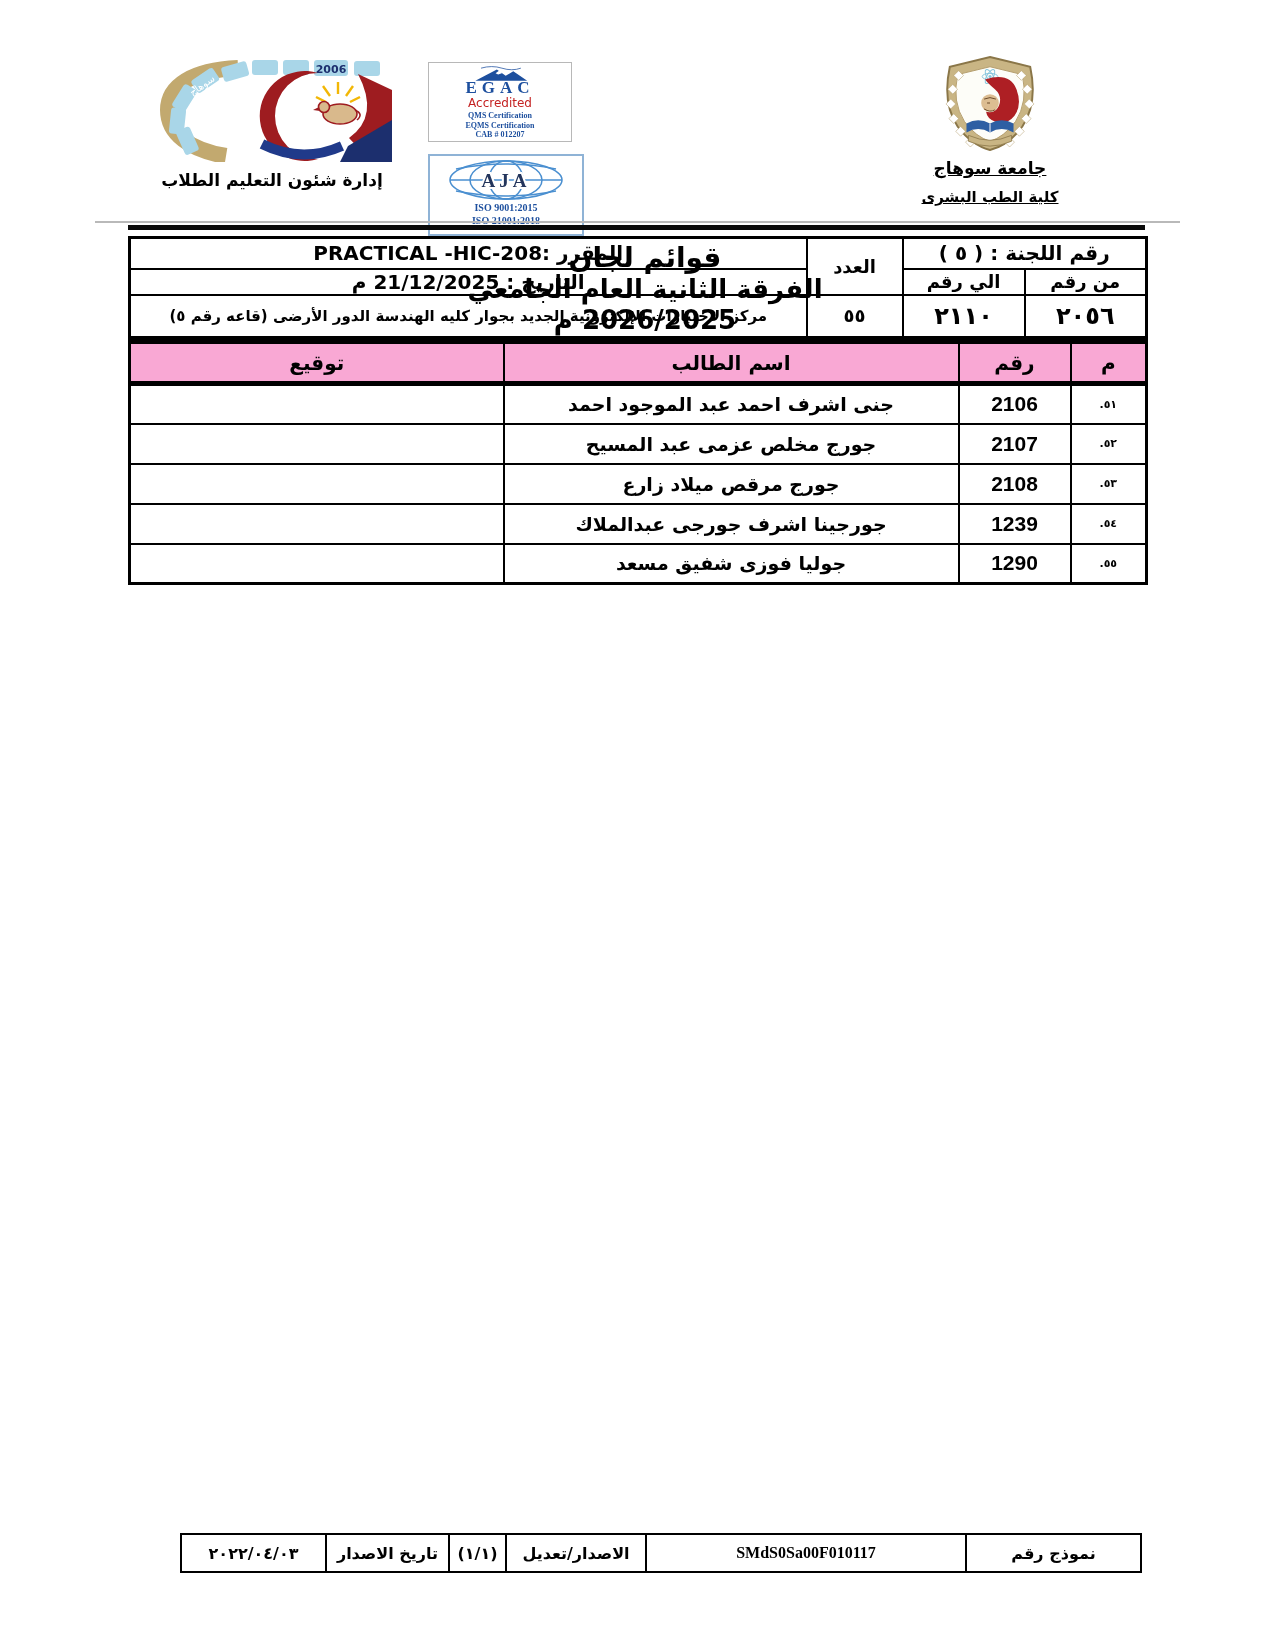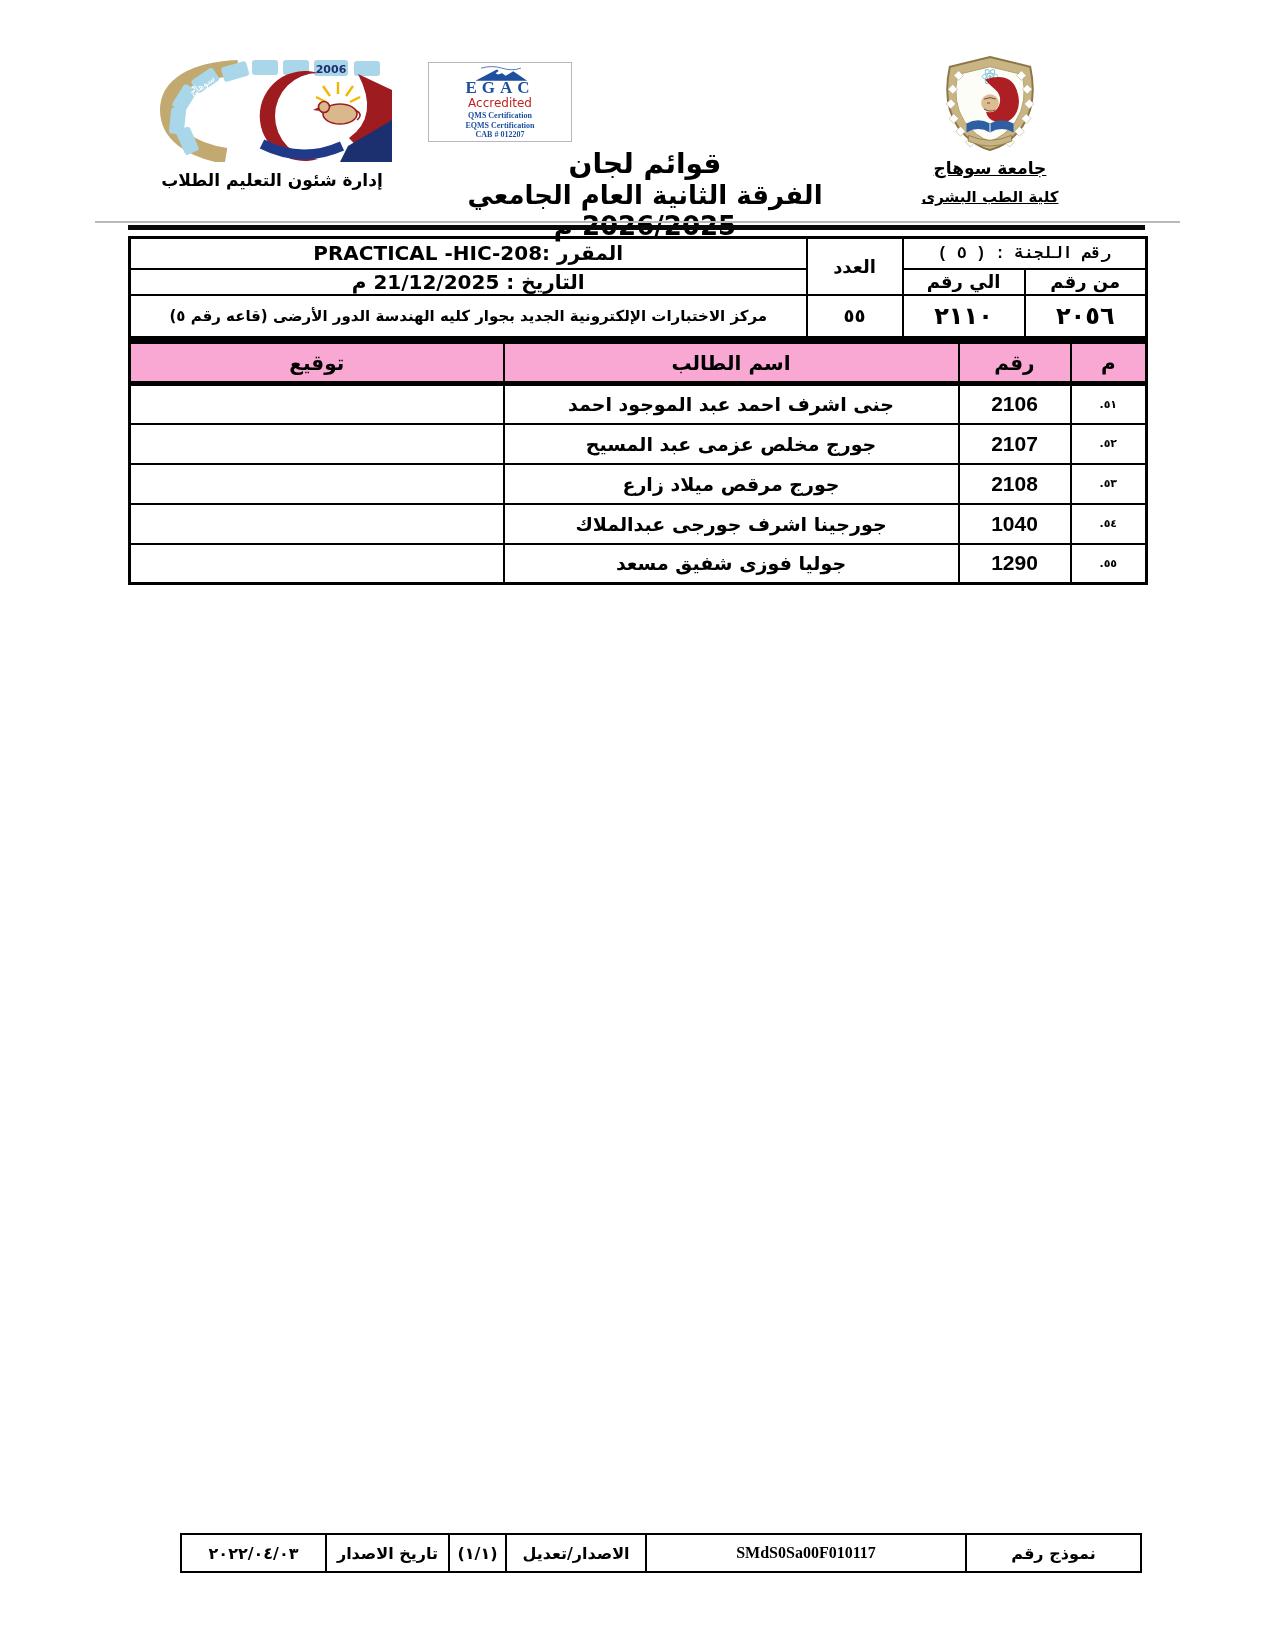--- a/index.html
+++ b/index.html
@@ -38,21 +38,21 @@
   td{overflow:hidden;white-space:nowrap;}
 
   .info-table{left:128px;top:236px;width:1017px;border:3px solid #000;border-bottom:4px solid #000;}
   .info-table td{border:2px solid #000;text-align:center;vertical-align:middle;font-weight:bold;padding:0 4px;}
   .info-r1{height:31px;}
   .info-r2{height:25px;}
   .info-r3{height:43px;}
   .cell-course{font-size:20px;}
   .cell-date{font-size:20px;}
   .cell-location{font-size:15px;}
-  .cell-committee{font-size:16px;font-family:Liberation Mono, monospace;}
+  .cell-committee{font-size:20px;}
   .cell-count-label{font-size:18px;}
   .cell-range-label{font-size:18px;}
   .cell-range-val{font-size:24px;}
   .cell-count-val{font-size:18px;}
 
   .students-table{left:128px;top:338px;width:1017px;border:3px solid #000;border-top:6px solid #000;}
   .students-table td{border:2px solid #000;text-align:center;vertical-align:middle;font-weight:bold;}
   .students-table thead td{background:#f9a8d4;border-bottom:5px solid #000;font-size:20px;height:35px;}
   .students-table tbody tr{height:40px;}
   .cell-name{font-size:19px;}
@@ -124,20 +124,35 @@
       <svg width="110" height="26" viewBox="0 0 110 26">
         <path d="M25,4 Q42,-1 58,4 T88,4" transform="translate(0,1)" stroke="#1d4f9e" stroke-width="1.2" fill="none"></path>
         <path d="M16,25 L50,7 L64,17 L76,10 L98,25 Z" fill="#1d4f9e"></path>
         <path d="M48,13 L56,7 L58,13 L52,15 Z" fill="#ffffff"></path>
       </svg>
       <div class="egac-title">EGAC</div>
       <div class="egac-accredited">Accredited</div>
       <div class="egac-line">QMS Certification</div>
       <div class="egac-line">EQMS Certification</div>
       <div class="egac-line">CAB # 012207</div>
+    </div>
+    <div class="aja-box">
+      <svg width="140" height="44" viewBox="0 0 140 44">
+        <g stroke="#4a8fd0" fill="none" stroke-width="1.5">
+          <ellipse cx="70" cy="22" rx="56" ry="19"></ellipse>
+          <ellipse cx="70" cy="22" rx="36" ry="19"></ellipse>
+          <ellipse cx="70" cy="22" rx="17" ry="19"></ellipse>
+          <line x1="14" y1="22" x2="126" y2="22"></line>
+          <path d="M20,11 Q70,1 120,11"></path>
+          <path d="M20,33 Q70,43 120,33"></path>
+        </g>
+        <text x="70" y="29" text-anchor="middle" font-family="Liberation Serif,serif" font-size="19" font-weight="bold" fill="#23355c" stroke="#ffffff" stroke-width="4" paint-order="stroke" letter-spacing="4">AJA</text>
+      </svg>
+      <div class="aja-line">ISO 9001:2015</div>
+      <div class="aja-line">ISO 21001:2018</div>
     </div>
   </div>
   <div class="main-title1">قوائم لجان</div>
   <div class="main-title2">الفرقة الثانية العام الجامعي 2026/2025 م</div>
 </div>
 
 <div class="abs sohag-block">
   <svg width="118" height="98" viewBox="0 0 120 100">
     <path d="M60,3 L101,13 Q109,50 93,74 Q79,93 60,98 Q41,93 27,74 Q11,50 19,13 Z" fill="#c9b584" stroke="#8a7648" stroke-width="2"></path>
     <path d="M60,13 L93,21 Q99,49 86,69 Q74,85 60,89 Q46,85 34,69 Q21,49 27,21 Z" fill="#fdfdf8" stroke="#b49e6e" stroke-width="1"></path>
@@ -241,21 +256,21 @@
       <td></td>
     </tr>
     <tr>
       <td class="cell-index">٥٣.</td>
       <td class="cell-num">2108</td>
       <td class="cell-name">جورج مرقص ميلاد زارع</td>
       <td></td>
     </tr>
     <tr>
       <td class="cell-index">٥٤.</td>
-      <td class="cell-num">1040</td>
+      <td class="cell-num">1239</td>
       <td class="cell-name">جورجينا اشرف جورجى عبدالملاك</td>
       <td></td>
     </tr>
     <tr>
       <td class="cell-index">٥٥.</td>
       <td class="cell-num">1290</td>
       <td class="cell-name">جوليا فوزى شفيق مسعد</td>
       <td></td>
     </tr>
   </tbody>

